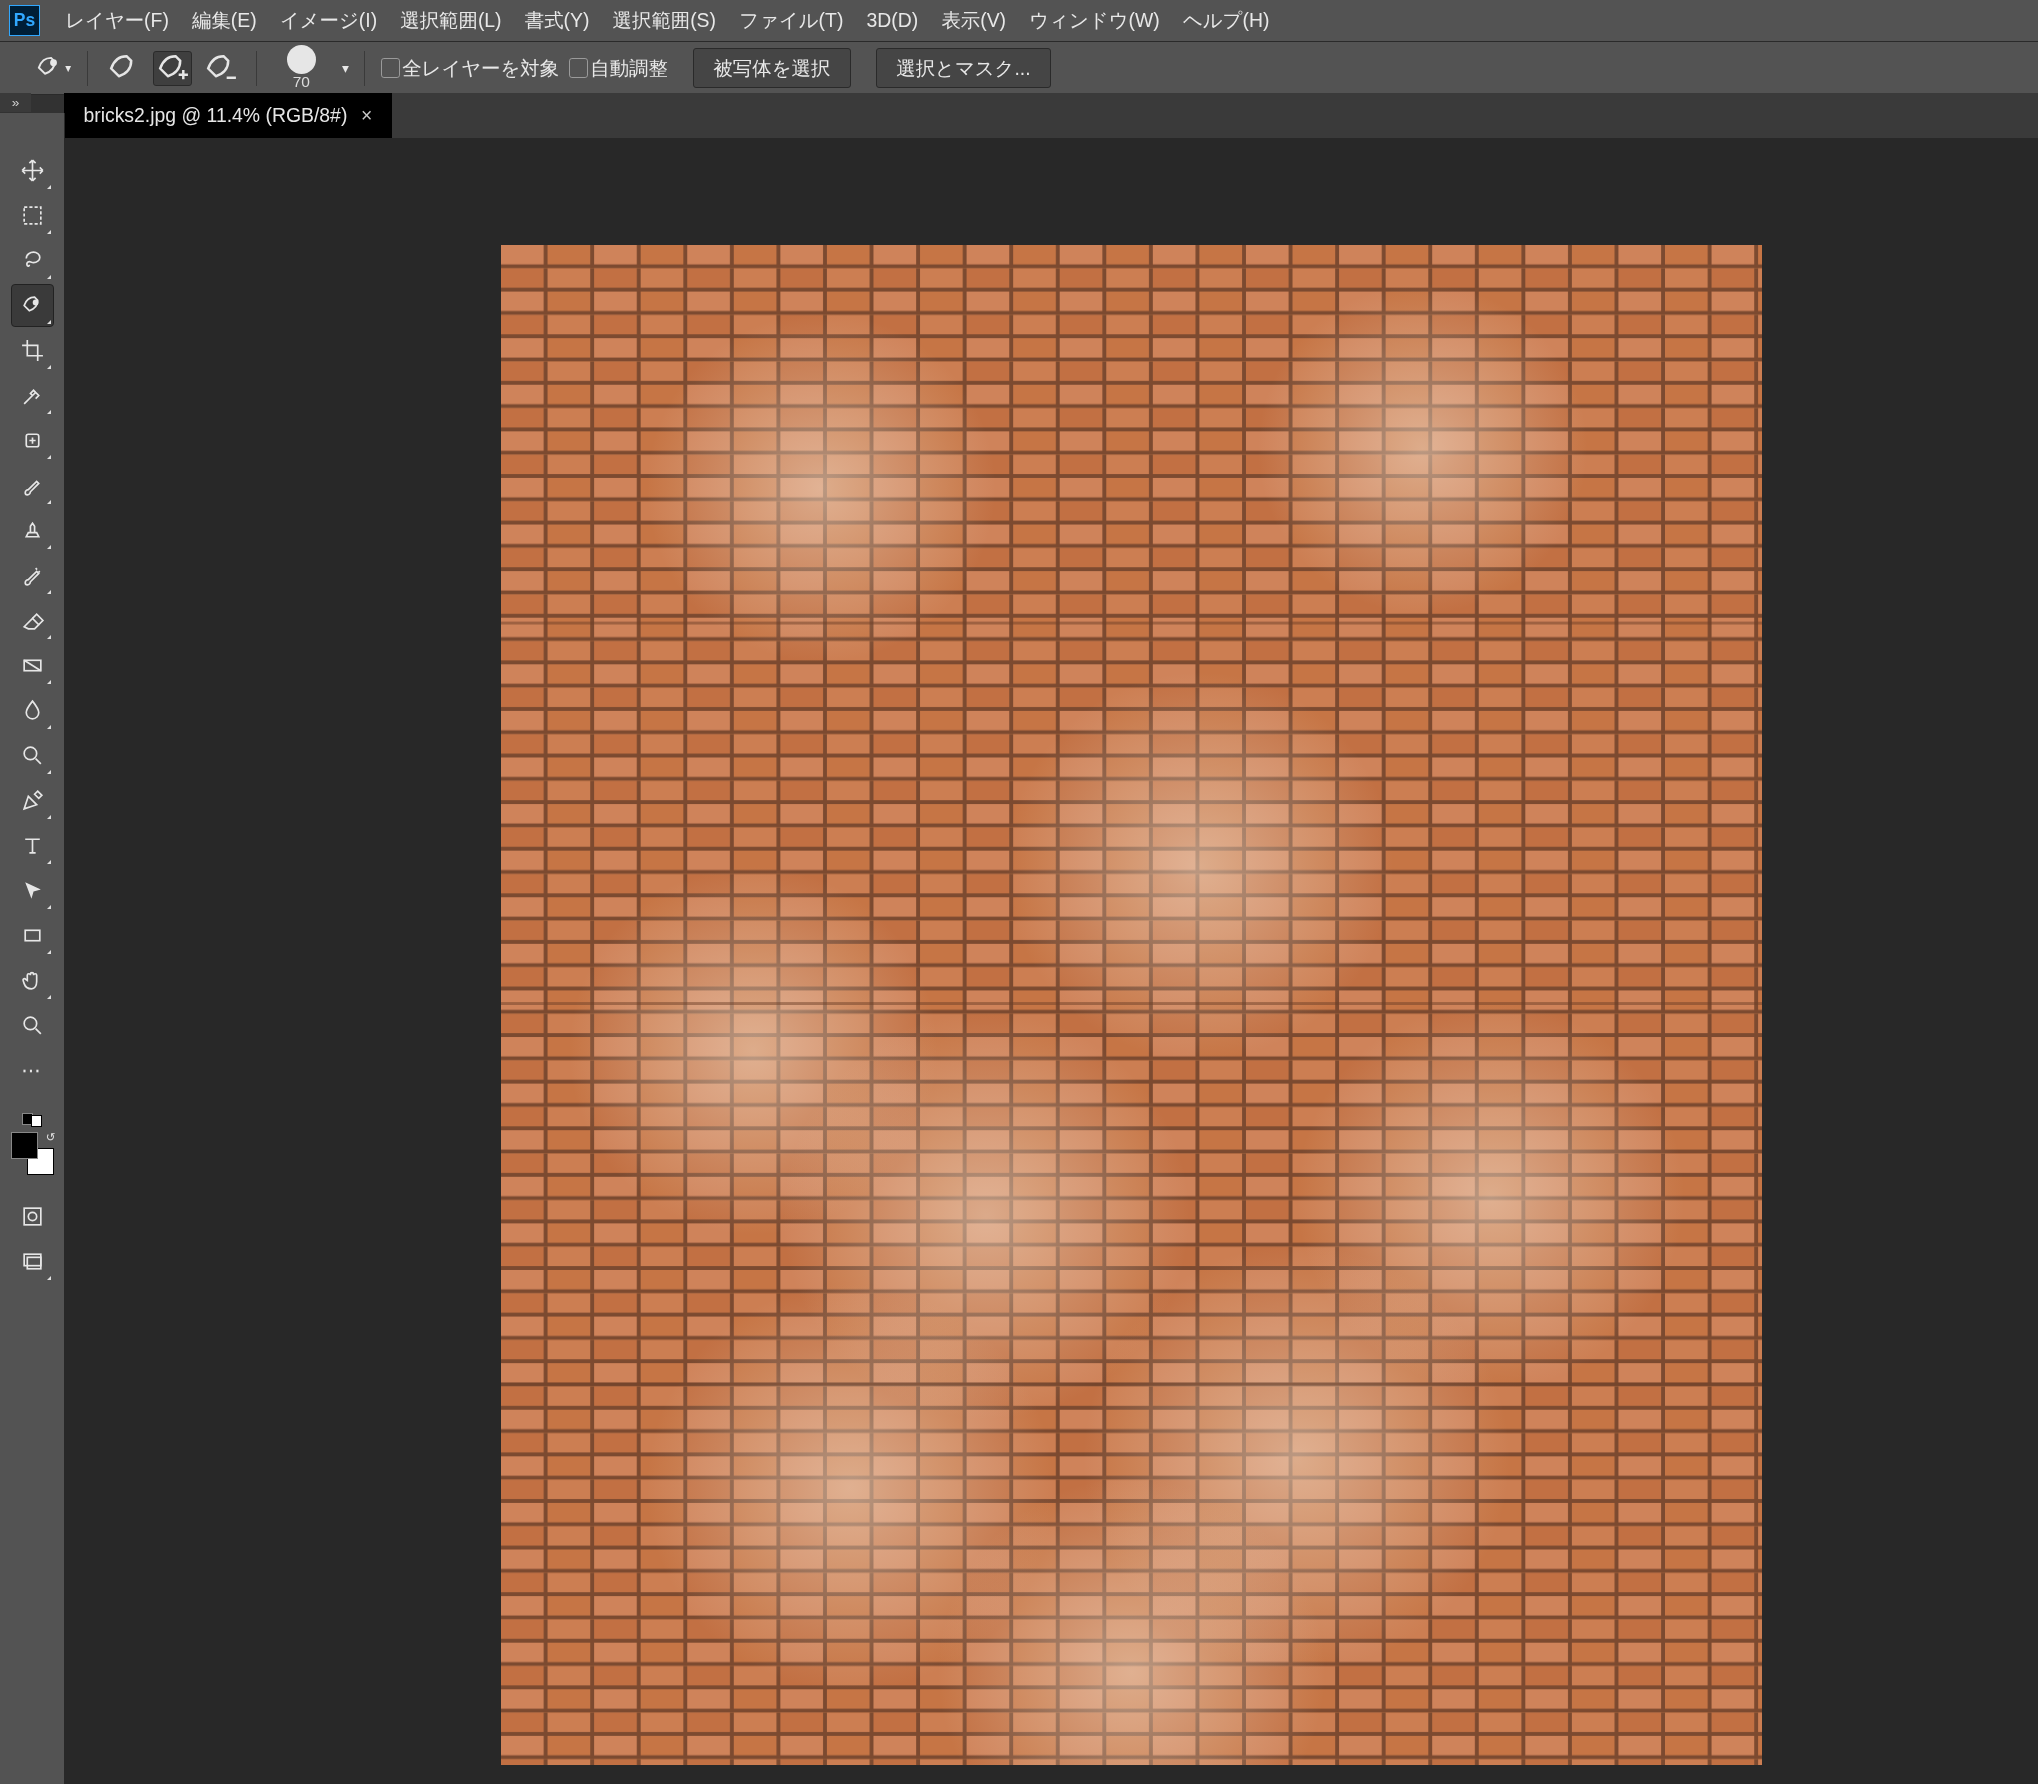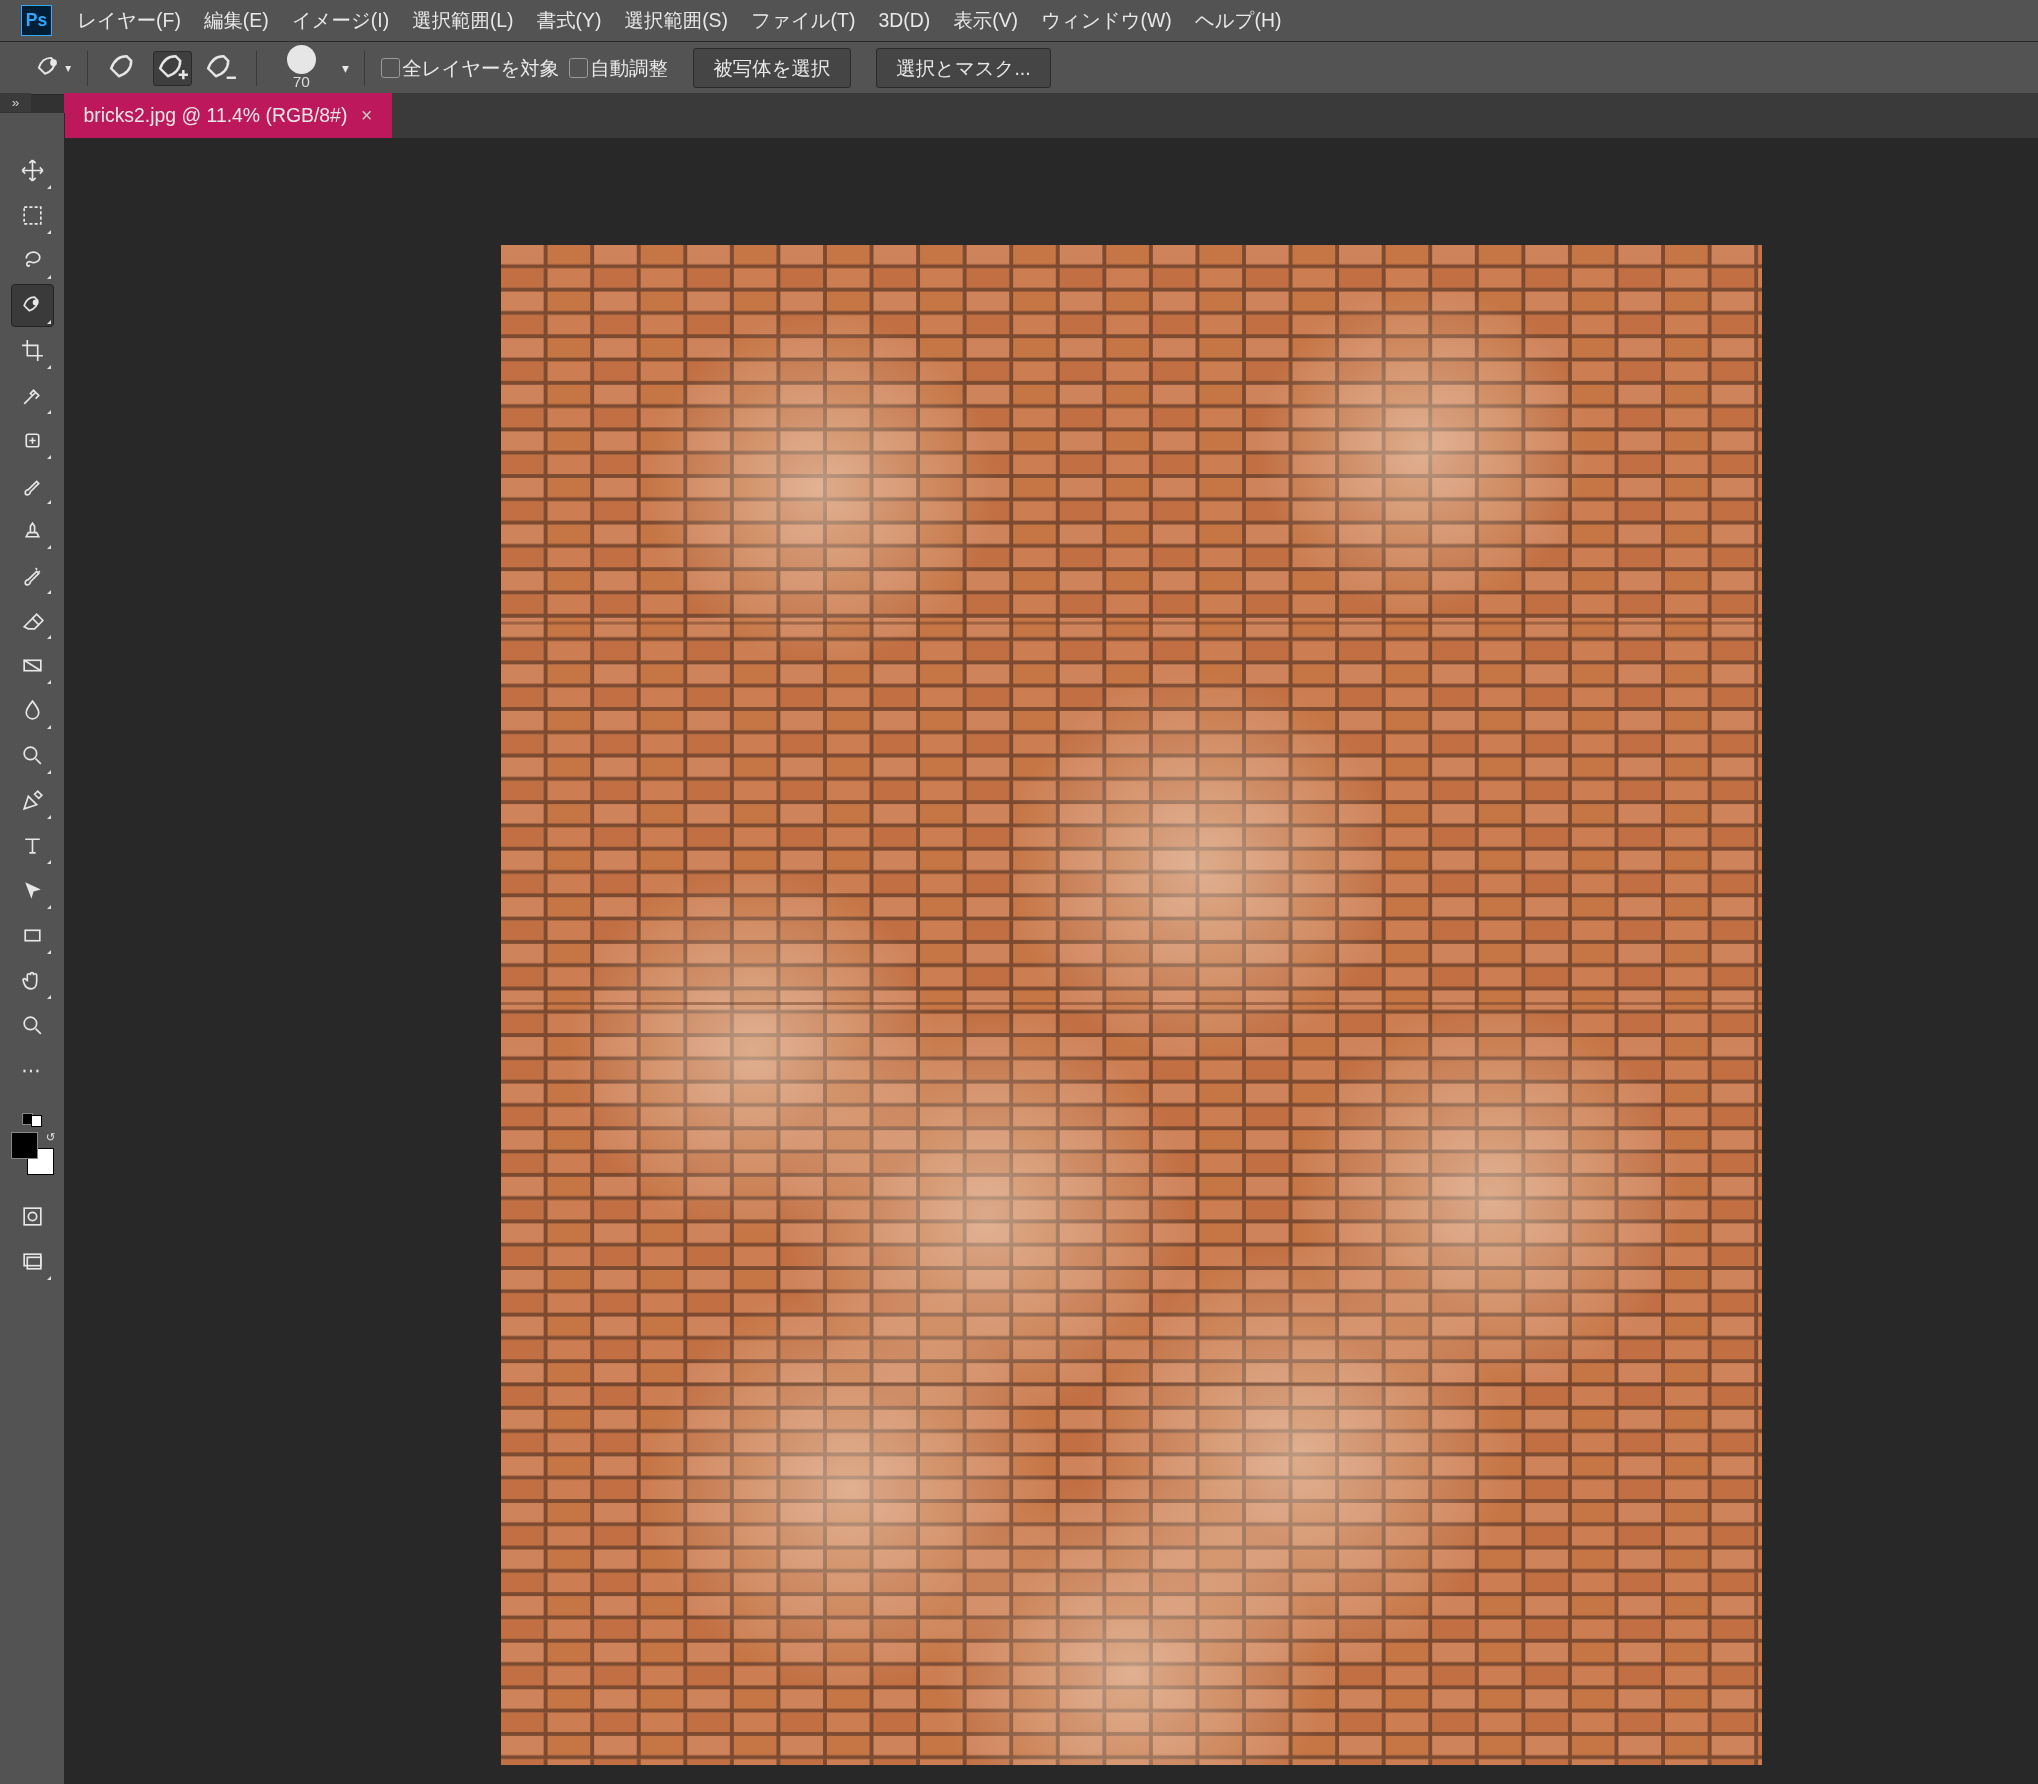--- a/index.html
+++ b/index.html
@@ -1,36 +1,36 @@
 <!DOCTYPE html>
 <html><head>
 <meta charset="utf-8">
 <style>
   html,body{margin:0;padding:0;width:2039px;height:1785px;background:#323232;font-family:"Hiragino Kaku Gothic ProN","Yu Gothic",Meiryo,Arial,sans-serif;color:#e8e8e8;overflow:hidden;font-size:19.4px;}
   
-  .menubar{display:flex;align-items:center;height:41px;background:#535353;border-bottom:1px solid #2a2a2a;padding-left:21px;}
+  .menubar{display:flex;align-items:center;height:41px;background:#535353;border-bottom:1px solid #2a2a2a;padding-left:9px;}
   .ps-logo{width:29px;height:29px;background:#001e36;color:#31a8ff;display:flex;align-items:center;justify-content:center;font-weight:700;font-size:17.5px;margin-right:13.6px;border:1px solid #31a8ff;}
   .menu-item{padding:5.8px 11.6px;white-space:nowrap;cursor:default;}
   
   .optionsbar{display:flex;align-items:center;height:52px;background:#535353;border-bottom:1px solid #2a2a2a;padding-left:33px;gap:9.7px;}
   .opt-icon{width:37px;height:33px;display:flex;align-items:center;justify-content:center;border:1px solid transparent;border-radius:2.9px;cursor:default;}
   .opt-icon.sel{background:#3f3f3f;border-color:#2a2a2a;}
   .sep{width:1px;height:35px;background:#3a3a3a;margin:0 5.8px;}
   .brush-swatch{display:flex;flex-direction:column;align-items:center;justify-content:center;width:58px;height:47px;}
   .brush-dot{width:29px;height:29px;border-radius:50%;background:#e6e6e6;}
   .brush-val{font-size:15.5px;color:#dcdcdc;margin-top:-1.9px;}
   .brush-caret{font-size:13.6px;margin-left:1.9px;align-self:center;}
   .chk{display:flex;align-items:center;gap:2px;}
   .chk-box{width:17.5px;height:17.5px;border:1px solid #9a9a9a;border-radius:2.9px;}
   .opt-btn{background:#454545;border:1px solid #2a2a2a;border-radius:3px;padding:5.8px 19.4px;margin-left:15.5px;cursor:default;}
   
   .collapse-strip{position:absolute;left:0;top:93px;height:19.4px;width:31px;background:#3a3a3a;display:flex;align-items:center;justify-content:center;font-size:13.6px;color:#cfcfcf;}
   
   .tabbar{position:absolute;left:64px;right:0;top:93px;height:45px;background:#3a3a3a;display:flex;align-items:flex-end;}
-  .doc-tab{display:flex;align-items:center;height:45px;background:#be185d;padding:0 19.4px;gap:13.6px;color:#e6e6e6;}
+  .doc-tab{display:flex;align-items:center;height:45px;background:#000000;padding:0 19.4px;gap:13.6px;color:#e6e6e6;}
   .doc-tab .close{font-size:19.4px;color:#c8c8c8;cursor:default;}
   
   .toolbar{position:absolute;left:0;top:113px;width:64px;bottom:0;background:#535353;display:flex;flex-direction:column;align-items:center;padding-top:35px;border-right:1px solid #2a2a2a;}
   .tool{width:41px;height:41px;margin:1px 0;display:flex;align-items:center;justify-content:center;border:1px solid transparent;border-radius:3.9px;cursor:default;color:#e6e6e6;position:relative;}
   .tool.sel{background:#3a3a3a;border-color:#222;}
   .tool svg{width:25px;height:25px;fill:none;stroke:#e6e6e6;stroke-width:1.6;}
   .tool .tri{position:absolute;right:1.9px;bottom:1.9px;width:0;height:0;border-left:4.9px solid transparent;border-bottom:4.9px solid #e0e0e0;}
   .tool-gap{height:19.4px;}
   .fgbg{position:relative;width:43px;height:43px;margin-top:3.9px;}
   .fgbg .bg{position:absolute;right:0;bottom:0;width:25px;height:25px;background:#fff;border:1px solid #000;}

